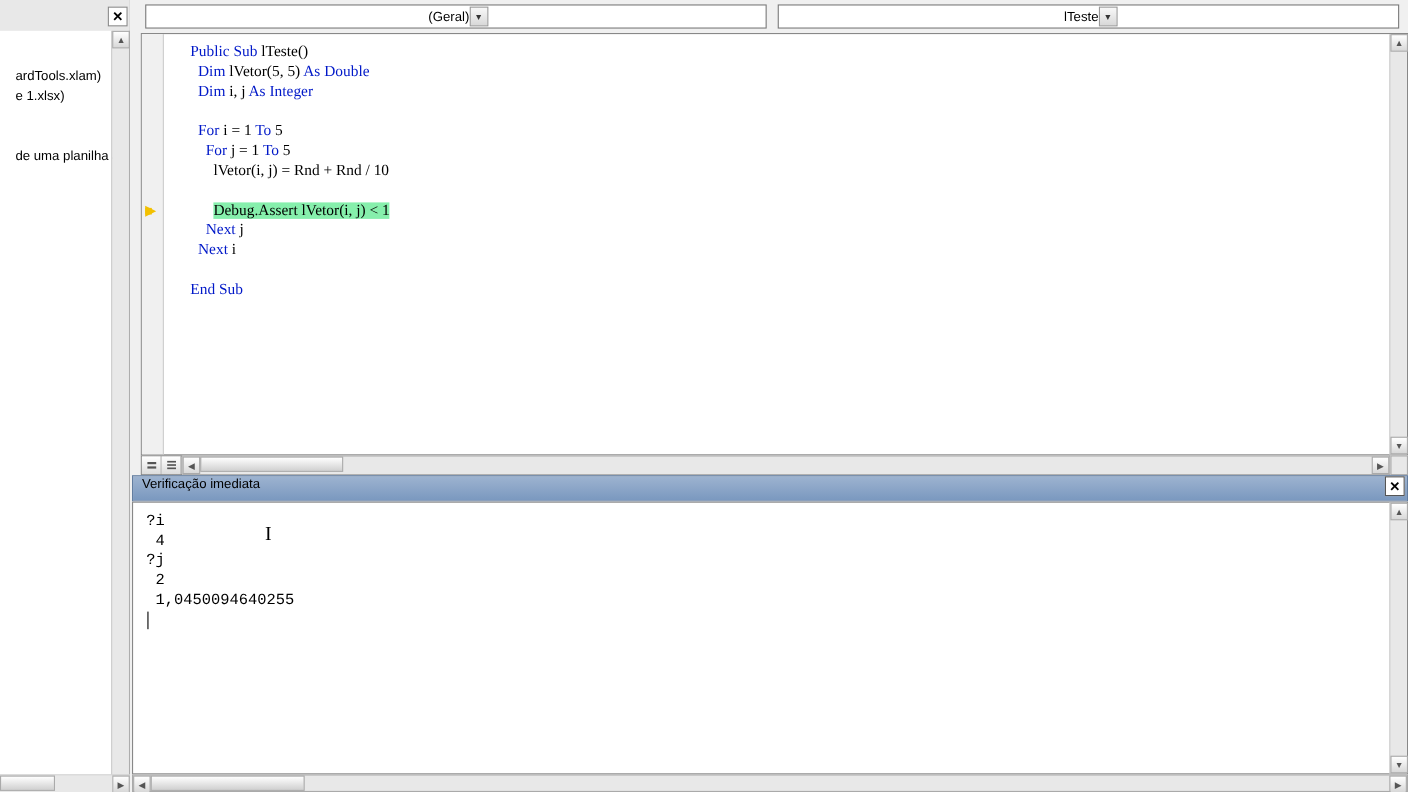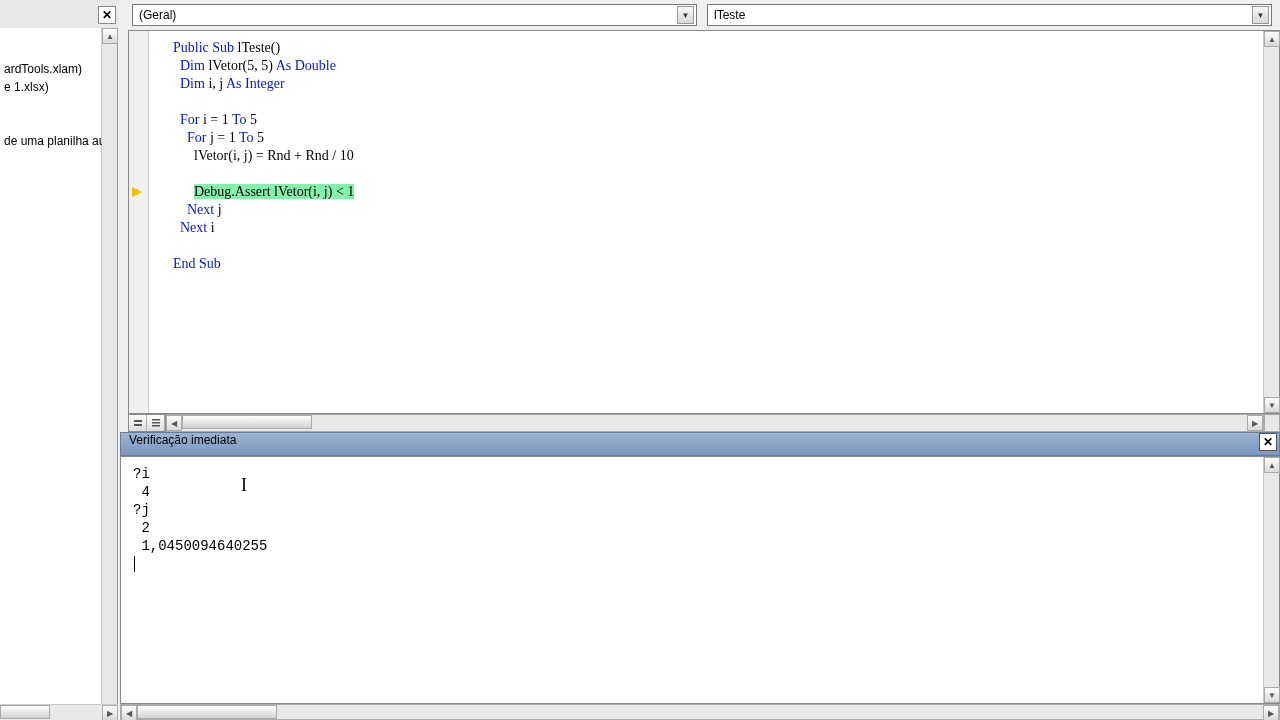--- a/index.html
+++ b/index.html
@@ -58,21 +58,21 @@
     display:flex; align-items:center; justify-content:center;
     font-size:8px; color:#555;
   }
   .left-tree {
     position: absolute;
     left: 0; top: 60px;
     width: 102px;
     font-size: 12px;
     line-height: 18px;
     white-space: nowrap;
-    padding-left: 4px;
+    padding-left: 14px;
   }
   .left-tree div { overflow: hidden; }
   .left-bottom-scroll {
     position: absolute;
     left: 0; bottom: 0;
     width: 118px; height: 16px;
     background: #e8e8e8;
     border-top:1px solid #ccc;
     display:flex;
   }
@@ -100,21 +100,21 @@
     gap: 10px;
     padding: 4px 8px 0 12px;
   }
   .dropdown {
     flex: 1;
     height: 22px;
     background: #fff;
     border: 1px solid #777;
     display: flex;
     align-items: center;
-    justify-content: space-between;
+    justify-content: center;
     padding: 0 2px 0 6px;
     font-size: 12px;
     cursor: pointer;
   }
   .dropdown .dd-btn {
     width: 17px;
     height: 18px;
     background: linear-gradient(#f8f8f8,#d8d8d8);
     border: 1px solid #999;
     display:flex;align-items:center;justify-content:center;

